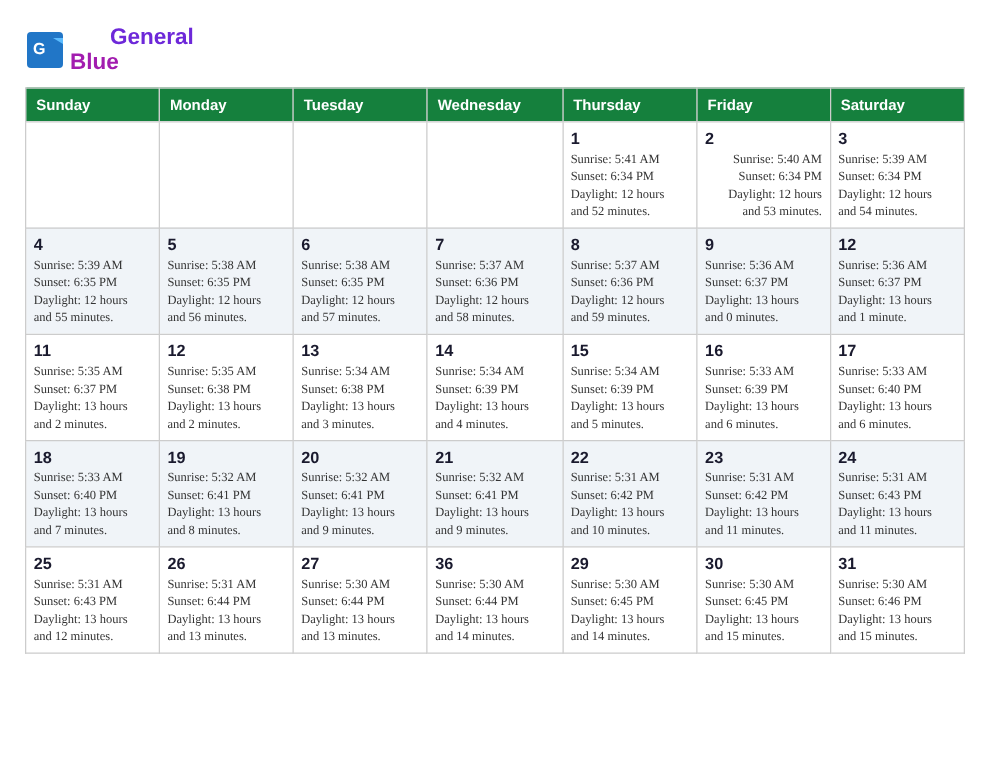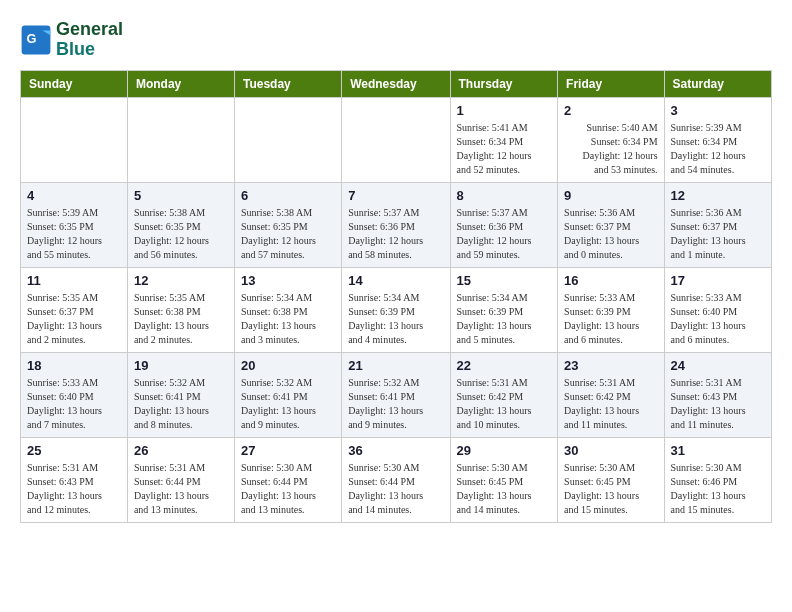--- a/index.html
+++ b/index.html
@@ -44,21 +44,21 @@
     }
     .location-title {
       font-size: 16px;
       color: #333;
     }
     table {
       width: 100%;
       border-collapse: collapse;
     }
     th {
-      background-color: #4d7c0f;
+      background-color: #15803d;
       color: #fff;
       font-size: 12px;
       font-weight: bold;
       text-align: left;
       padding: 6px 8px;
       border: 1px solid #ccc;
     }
     td {
       border: 1px solid #ccc;
       vertical-align: top;
@@ -96,22 +96,22 @@
 <body>
 
 <div class="header">
   <div class="logo">
     <svg class="logo-icon" viewBox="0 0 40 40">
       <rect x="2" y="2" width="36" height="36" rx="4" fill="#2176c7"></rect>
       <text x="8" y="24" font-size="16" font-weight="bold" fill="white" font-family="Arial">G</text>
       <polygon points="28,8 38,14 38,8" fill="#5bbcff"></polygon>
     </svg>
     <div class="logo-text">
-      <span style="color:#14532d;">General</span><br>
-      <span style="color:#0f766e;">Blue</span>
+      <span style="color:#6d28d9;margin-left:32px;">General</span><br>
+      <span style="color:#a21caf;">Blue</span>
     </div>
   </div>
 </div>
 
 <table>
   <thead>
     <tr id="header-row">
         <th>Sunday</th>
         <th>Monday</th>
         <th>Tuesday</th>

